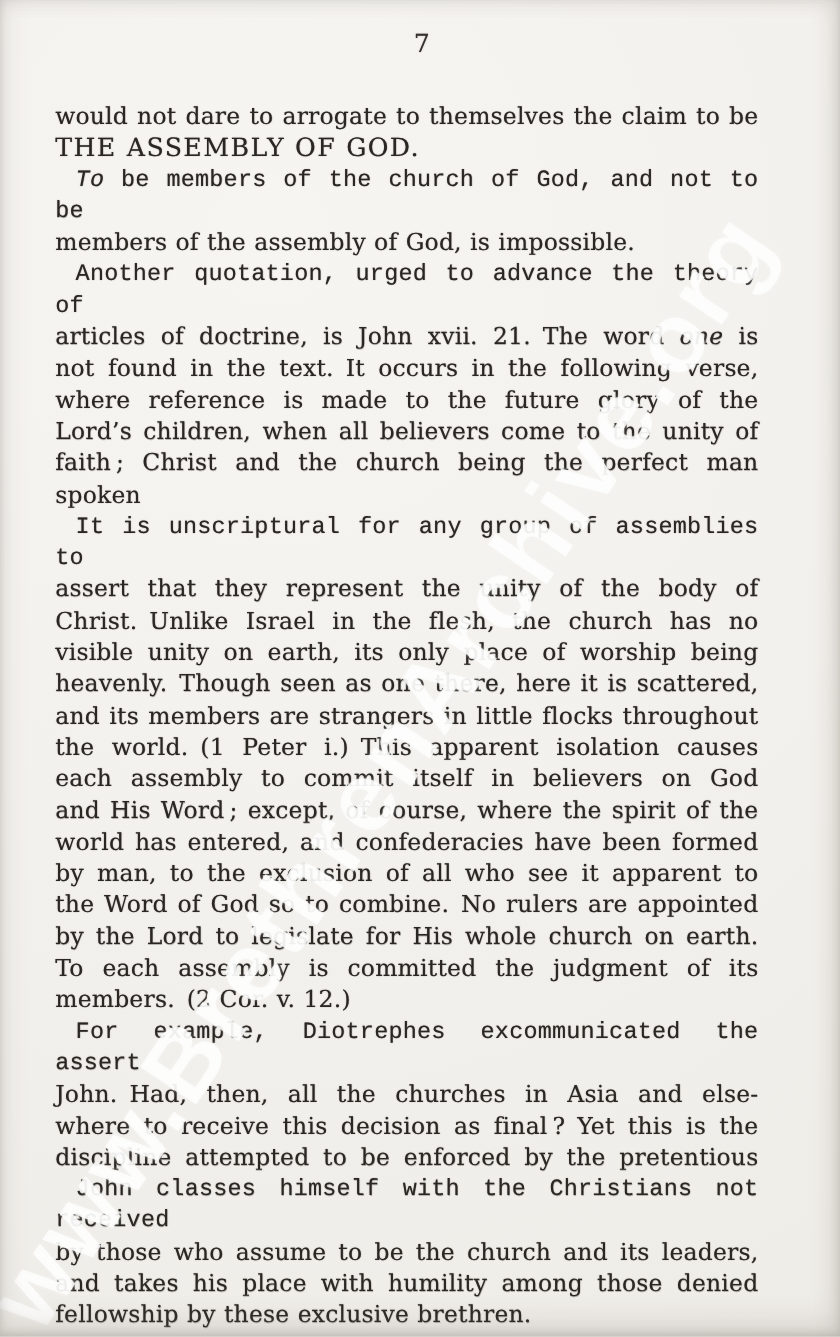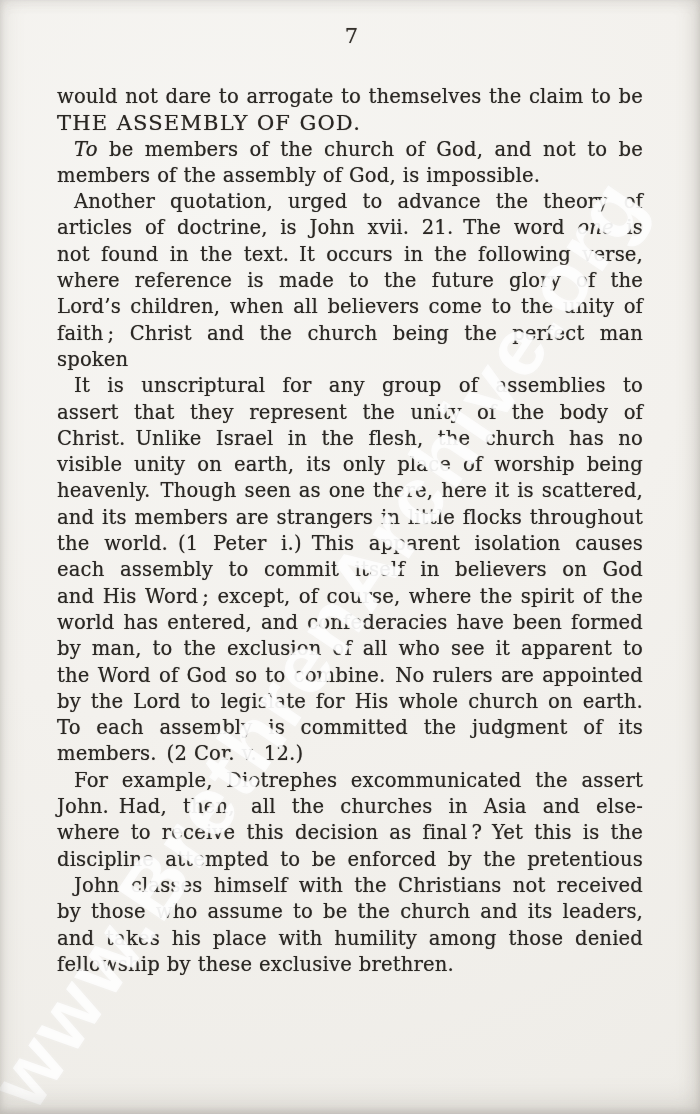--- a/index.html
+++ b/index.html
@@ -14,28 +14,28 @@
                 inset 0 -3px 6px rgba(100,96,88,0.18),
                 inset -7px 0 16px rgba(125,120,110,0.10),
                 inset 0 5px 12px rgba(125,120,110,0.05);
   }
   .pagenum {
     position:absolute; top:24px; left:59px; width:586px; text-align:center;
     font-size:21px; letter-spacing:1px; color:#34302b;
     text-shadow:0 0 1px rgba(52,48,43,.5); z-index:1;
   }
   .textcol {
-    position:absolute; left:57px; top:84px; width:586px; z-index:1;
+    position:absolute; left:46px; top:84px; width:586px; z-index:1;
     font-size:19.5px; line-height:26.3px; color:#2a2723;
     letter-spacing:0.2px; word-spacing:0.5px;
     text-shadow:0 0 1px rgba(42,39,35,.45), 0.3px 0.3px 0 rgba(42,39,35,.25);
   }
   .line { text-align:justify; text-align-last:justify; }
   .line.end { text-align-last:left; }
-  .line.indent { text-indent:17px; }
+  .line.indent { text-indent:17px;font-family:Liberation Mono, monospace; }
   .line.caps { font-size:21px; letter-spacing:1.2px; }
   .it { font-style:italic; }
   .watermark {
     position:absolute; left:-28px; top:1072px; z-index:2;
     transform:rotate(-56deg); transform-origin:0 0;
     font-family:"Liberation Sans","DejaVu Sans",sans-serif; font-weight:bold;
     font-size:82px; letter-spacing:4px; white-space:nowrap;
     color:rgba(255,255,255,0.82);
     text-shadow:0 0 3px rgba(255,255,255,0.55), 0 0 1px rgba(160,155,146,0.18);
     pointer-events:none;

